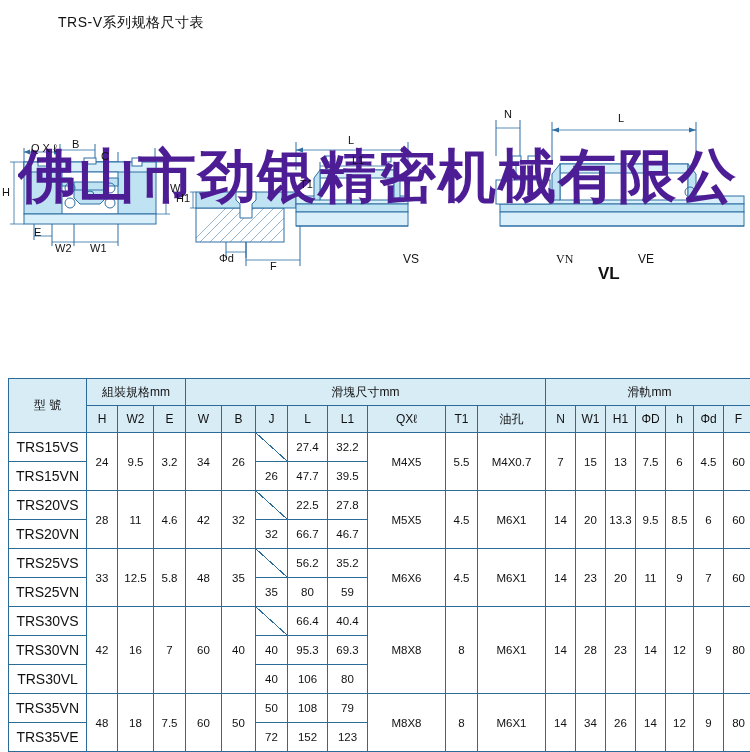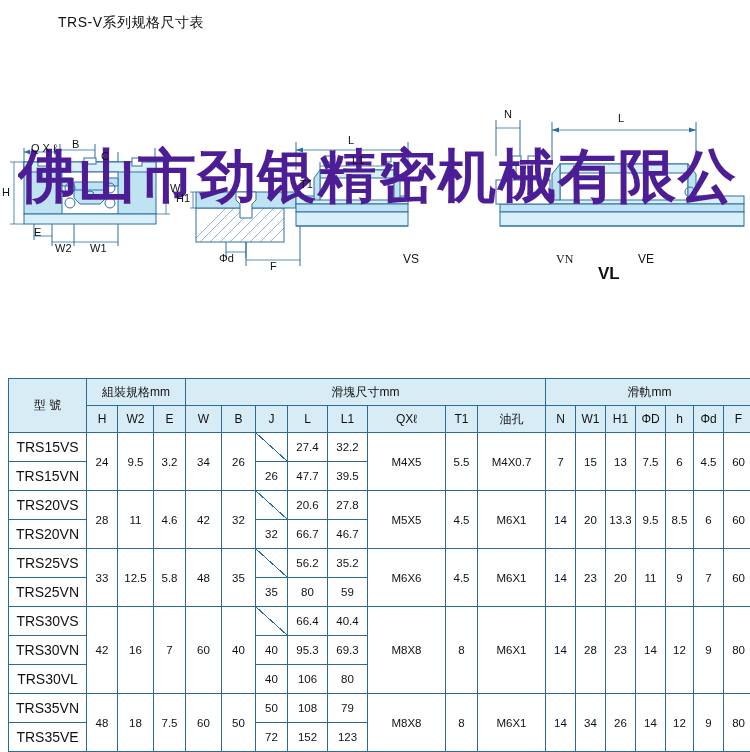--- a/index.html
+++ b/index.html
@@ -351,21 +351,21 @@
             <td>39.5</td>
           </tr>
           <tr>
             <td class="model">TRS20VS</td>
             <td rowspan="2">28</td>
             <td rowspan="2">11</td>
             <td rowspan="2">4.6</td>
             <td rowspan="2">42</td>
             <td rowspan="2">32</td>
             <td class="diag"></td>
-            <td>20.6</td>
+            <td>22.5</td>
             <td>27.8</td>
             <td rowspan="2">M5X5</td>
             <td rowspan="2">4.5</td>
             <td rowspan="2">M6X1</td>
             <td rowspan="2">14</td>
             <td rowspan="2">20</td>
             <td rowspan="2">13.3</td>
             <td rowspan="2">9.5</td>
             <td rowspan="2">8.5</td>
             <td rowspan="2">6</td>

